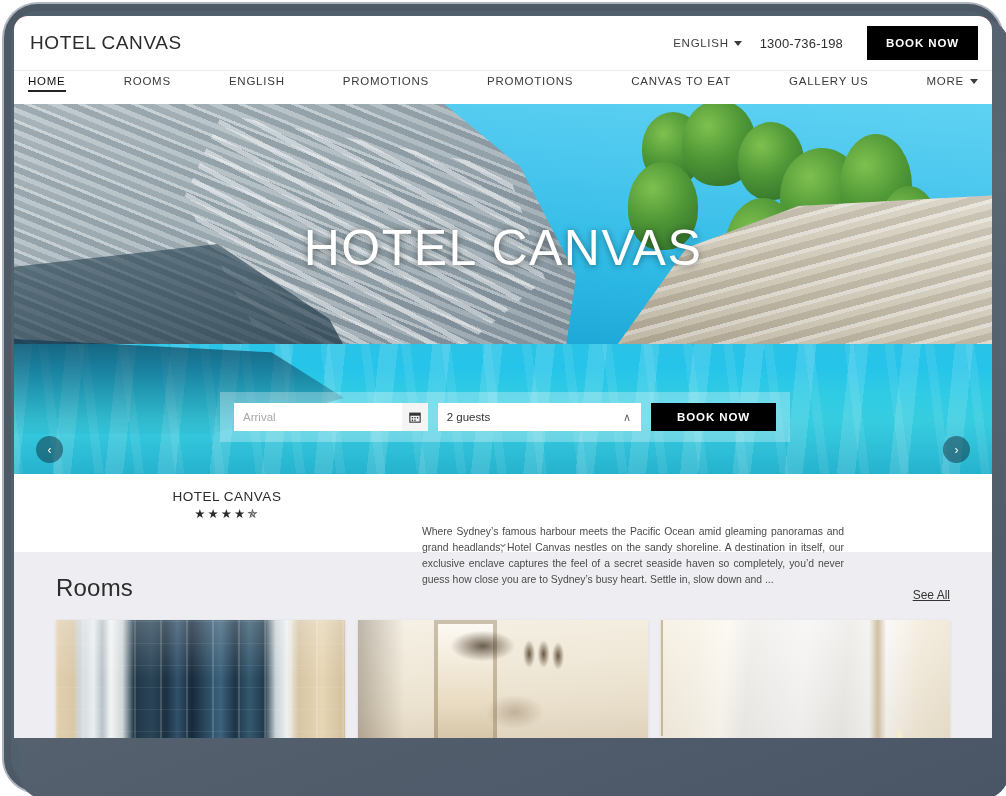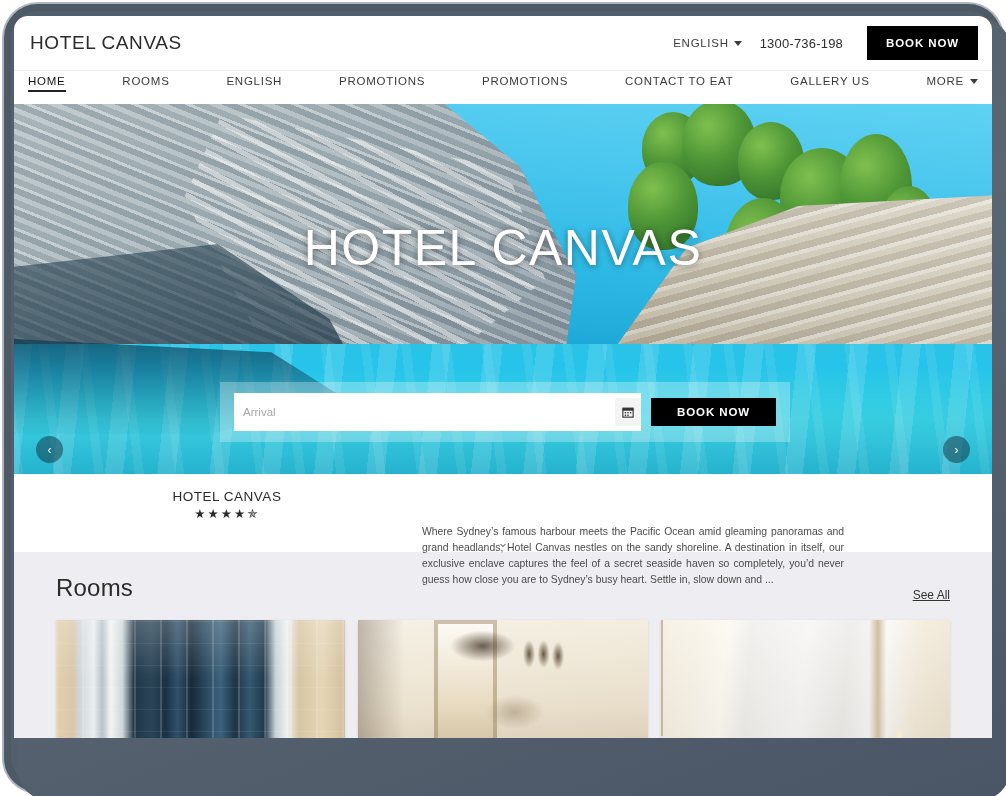--- a/index.html
+++ b/index.html
@@ -278,21 +278,21 @@
     background: rgba(255,255,255,0.28);
     padding: 11px 14px;
     display: flex;
     align-items: center;
     gap: 10px;
     z-index: 5;
   }
   .bk-field {
     position: relative;
     background: #fff;
-    height: 38px;
+    height: 28px;
     display: flex;
     align-items: center;
     flex: 1;
   }
   .bk-field input {
     border: none;
     outline: none;
     background: transparent;
     font-size: 11.5px;
     color: #333;
@@ -550,21 +550,21 @@
     <div class="nav-item">
         <span>ENGLISH</span>
       </div>
     <div class="nav-item">
         <span>PROMOTIONS</span>
       </div>
     <div class="nav-item">
         <span>PROMOTIONS</span>
       </div>
     <div class="nav-item">
-        <span>CONTACT TO EAT</span>
+        <span>CANVAS TO EAT</span>
       </div>
     <div class="nav-item">
         <span>GALLERY US</span>
       </div>
     <div class="nav-item">
       <span>MORE</span>
       <span class="caret-down"></span>
     </div>
   </div>
 
@@ -603,20 +603,24 @@
             <rect x="1" y="2.5" width="12" height="10.5" fill="none" stroke="#333" stroke-width="1.3"></rect>
             <rect x="1" y="2.5" width="12" height="3" fill="#333"></rect>
             <rect x="3.2" y="7" width="1.6" height="1.6" fill="#333"></rect>
             <rect x="6.2" y="7" width="1.6" height="1.6" fill="#333"></rect>
             <rect x="9.2" y="7" width="1.6" height="1.6" fill="#333"></rect>
             <rect x="3.2" y="10" width="1.6" height="1.6" fill="#333"></rect>
             <rect x="6.2" y="10" width="1.6" height="1.6" fill="#333"></rect>
           </svg>
         </div>
       </div>
+      <div class="bk-select">
+        <span class="val">2 guests</span>
+        <span class="chev">∧</span>
+      </div>
       <button id="book-now-hero">BOOK NOW</button>
     </div>
 
     <div class="carousel-arrow" id="arrow-prev">‹</div>
     <div class="carousel-arrow" id="arrow-next">›</div>
   </div>
 
   <div id="intro">
     <div id="intro-left">
       <div id="intro-hotel-name">HOTEL CANVAS</div>

